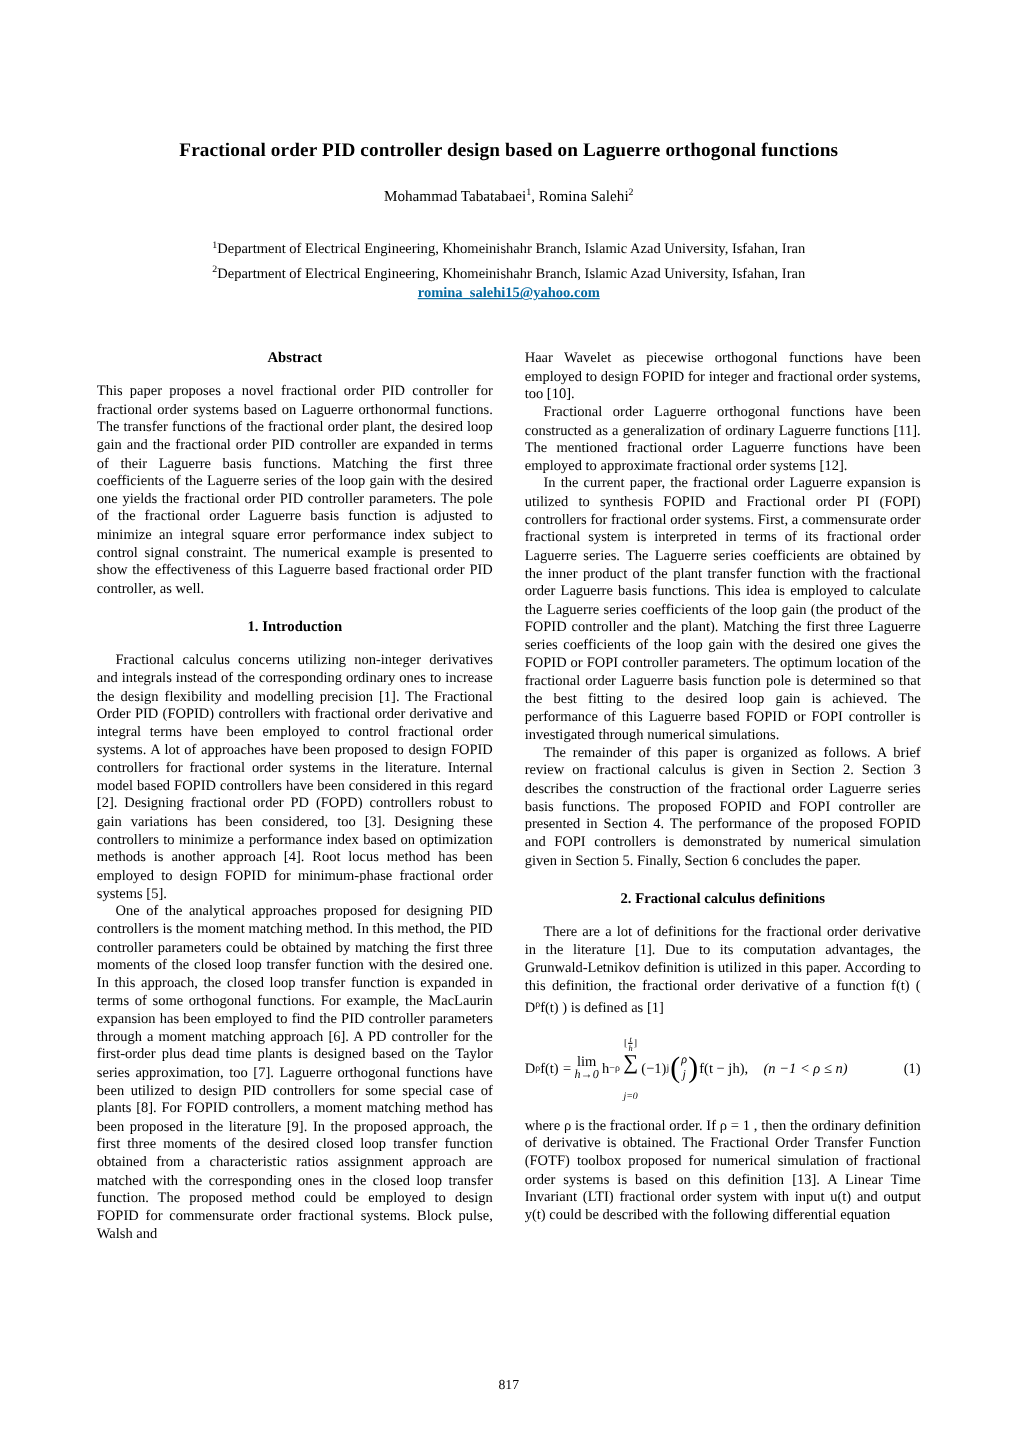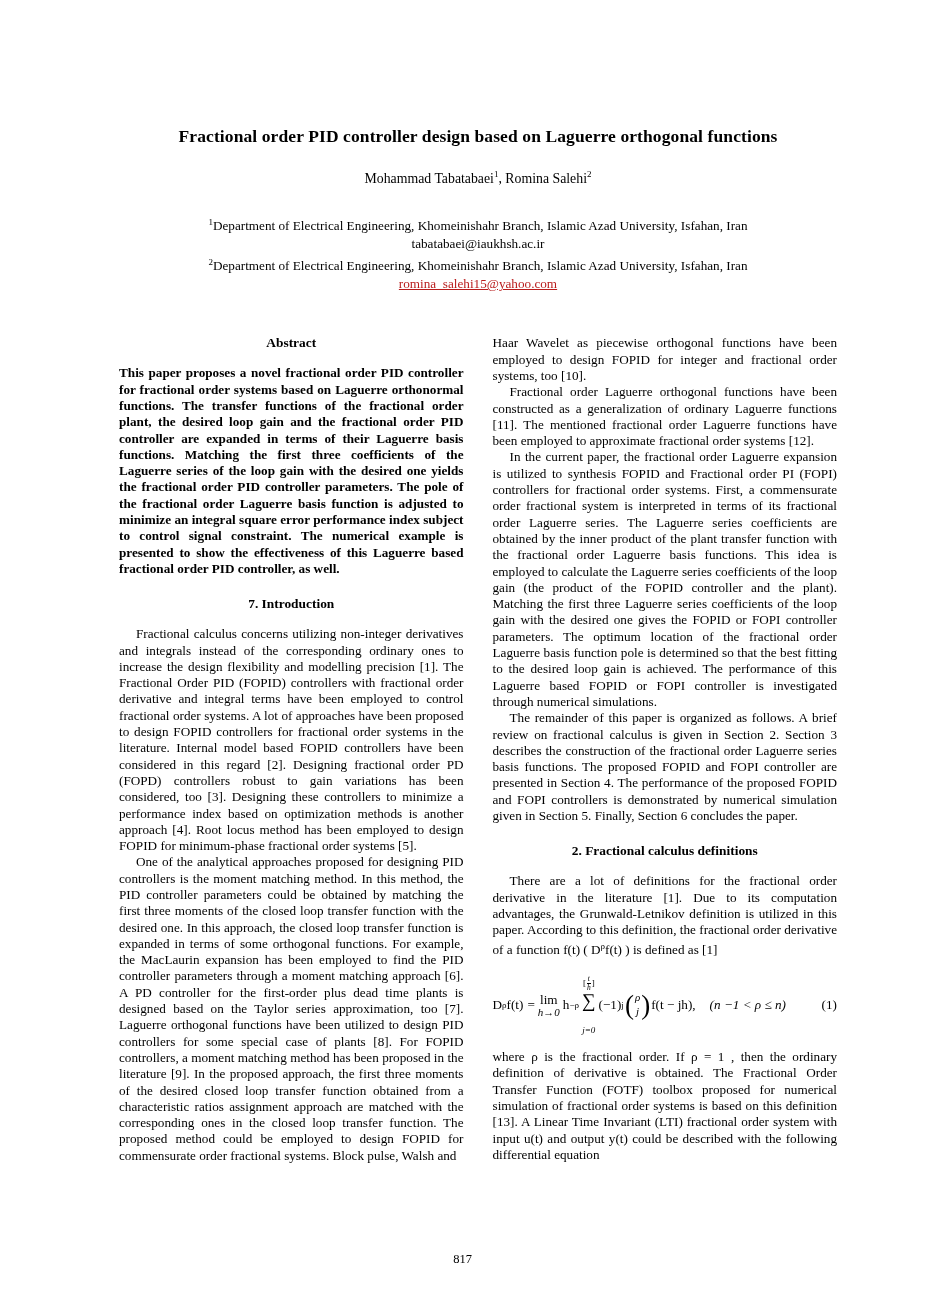--- a/index.html
+++ b/index.html
@@ -5,21 +5,20 @@
   * { box-sizing: border-box; }
   html, body { margin: 0; padding: 0; background: #ffffff; }
   .page {
     position: relative;
     width: 925px;
     height: 1309px;
     background: #ffffff;
     color: #000;
     font-family: "Liberation Serif", serif;
     overflow: hidden;
-    padding-left: 31px;
   }
   .title {
     margin: 0 70px;
     padding-top: 126px;
     text-align: center;
     font-size: 17.5px;
     font-weight: bold;
     letter-spacing: 0.1px;
   }
   .authors {
@@ -28,23 +27,24 @@
     font-size: 13.8px;
   }
   .authors sup, .affil sup { font-size: 9px; }
   .affiliations {
     margin-top: 26px;
     text-align: center;
     font-size: 13.2px;
     line-height: 18px;
   }
   .email-link {
-    color: #b91c1c;
+    color: #0369a1;
     text-decoration: underline;
     cursor: pointer;
+    font-weight: bold;
   }
   .columns {
     display: flex;
     gap: 29px;
     margin: 42px 88px 0 88px;
   }
   .col { flex: 1 1 0; min-width: 0; }
   .sec-heading {
     margin: 0 0 14px 0;
     text-align: center;
@@ -52,21 +52,21 @@
     font-weight: bold;
   }
   .heading-space { margin-top: 19px; }
   p.body {
     margin: 0;
     font-size: 13.2px;
     line-height: 16.3px;
     text-align: justify;
   }
   p.indent { text-indent: 17px; }
-  p.abstract { font-weight: bold; }
+  p.abstract { font-weight: normal; }
   .it { }
   sup.small { font-size: 9px; }
   
   .equation {
     display: flex;
     align-items: center;
     margin: 16px 0 14px 0;
     font-size: 13.2px;
   }
   .eq-body {
@@ -131,31 +131,30 @@
 <body>
 
 <div class="page">
 
   <h1 class="title">Fractional order PID controller design based on Laguerre orthogonal functions</h1>
 
   <div class="authors"><span>Mohammad Tabatabaei</span><sup>1</sup><span>, </span><span>Romina Salehi</span><sup>2</sup></div>
 
   <div class="affiliations">
     <div class="affil"><sup>1</sup><span>Department of Electrical Engineering, Khomeinishahr Branch, Islamic Azad University, Isfahan, Iran</span></div>
-    <div class="affil"><span>tabatabaei@iaukhsh.ac.ir</span></div>
     <div class="affil"><sup>2</sup><span>Department of Electrical Engineering, Khomeinishahr Branch, Islamic Azad University, Isfahan, Iran</span></div>
     <div class="affil"><a class="email-link">romina_salehi15@yahoo.com</a></div>
   </div>
 
   <div class="columns">
 
     <div class="col">
       <h3 class="sec-heading">Abstract</h3>
       <p class="body abstract">This paper proposes a novel fractional order PID controller for fractional order systems based on Laguerre orthonormal functions. The transfer functions of the fractional order plant, the desired loop gain and the fractional order PID controller are expanded in terms of their Laguerre basis functions. Matching the first three coefficients of the Laguerre series of the loop gain with the desired one yields the fractional order PID controller parameters. The pole of the fractional order Laguerre basis function is adjusted to minimize an integral square error performance index subject to control signal constraint. The numerical example is presented to show the effectiveness of this Laguerre based fractional order PID controller, as well.</p>
-      <h3 class="sec-heading heading-space">7. Introduction</h3>
+      <h3 class="sec-heading heading-space">1. Introduction</h3>
       <p class="body indent">Fractional calculus concerns utilizing non-integer derivatives and integrals instead of the corresponding ordinary ones to increase the design flexibility and modelling precision [1]. The Fractional Order PID (FOPID) controllers with fractional order derivative and integral terms have been employed to control fractional order systems. A lot of approaches have been proposed to design FOPID controllers for fractional order systems in the literature. Internal model based FOPID controllers have been considered in this regard [2]. Designing fractional order PD (FOPD) controllers robust to gain variations has been considered, too [3]. Designing these controllers to minimize a performance index based on optimization methods is another approach [4]. Root locus method has been employed to design FOPID for minimum-phase fractional order systems [5].</p>
       <p class="body indent">One of the analytical approaches proposed for designing PID controllers is the moment matching method. In this method, the PID controller parameters could be obtained by matching the first three moments of the closed loop transfer function with the desired one.  In this approach, the closed loop transfer function is expanded in terms of some orthogonal functions. For example, the MacLaurin expansion has been employed to find the PID controller parameters through a moment matching approach [6]. A PD controller for the first-order plus dead time plants is designed based on the Taylor series approximation, too [7]. Laguerre orthogonal functions have been utilized to design PID controllers for some special case of plants [8]. For FOPID controllers, a moment matching method has been proposed in the literature [9]. In the proposed approach, the first three moments of the desired closed loop transfer function obtained from a characteristic ratios assignment approach are matched with the corresponding ones in the closed loop transfer function. The proposed method could be employed to design FOPID for commensurate order fractional systems. Block pulse, Walsh and</p>
     </div>
 
     <div class="col">
       <p class="body">Haar Wavelet as piecewise orthogonal functions have been employed to design FOPID for integer and fractional order systems, too [10].</p>
       <p class="body indent">Fractional order Laguerre orthogonal functions have been constructed as a generalization of ordinary Laguerre functions [11]. The mentioned fractional order Laguerre functions have been employed to approximate fractional order systems [12].</p>
       <p class="body indent">In the current paper, the fractional order Laguerre expansion is utilized to synthesis FOPID and Fractional order PI (FOPI) controllers for fractional order systems. First, a commensurate order fractional system is interpreted in terms of its fractional order Laguerre series. The Laguerre series coefficients are obtained by the inner product of the plant transfer function with the fractional order Laguerre basis functions. This idea is employed to calculate the Laguerre series coefficients of the loop gain (the product of the FOPID controller and the plant). Matching the first three Laguerre series coefficients of the loop gain with the desired one gives the FOPID or FOPI controller parameters. The optimum location of the fractional order Laguerre basis function pole is determined so that the best fitting to the desired loop gain is achieved. The performance of this Laguerre based FOPID or FOPI controller is investigated through numerical simulations.</p>
       <p class="body indent">The remainder of this paper is organized as follows. A brief review on fractional calculus is given in Section 2. Section 3 describes the construction of the fractional order Laguerre series basis functions. The proposed FOPID and FOPI controller are presented in Section 4. The performance of the proposed FOPID and FOPI controllers is demonstrated by numerical simulation given in Section 5. Finally, Section 6 concludes the paper.</p>
 

